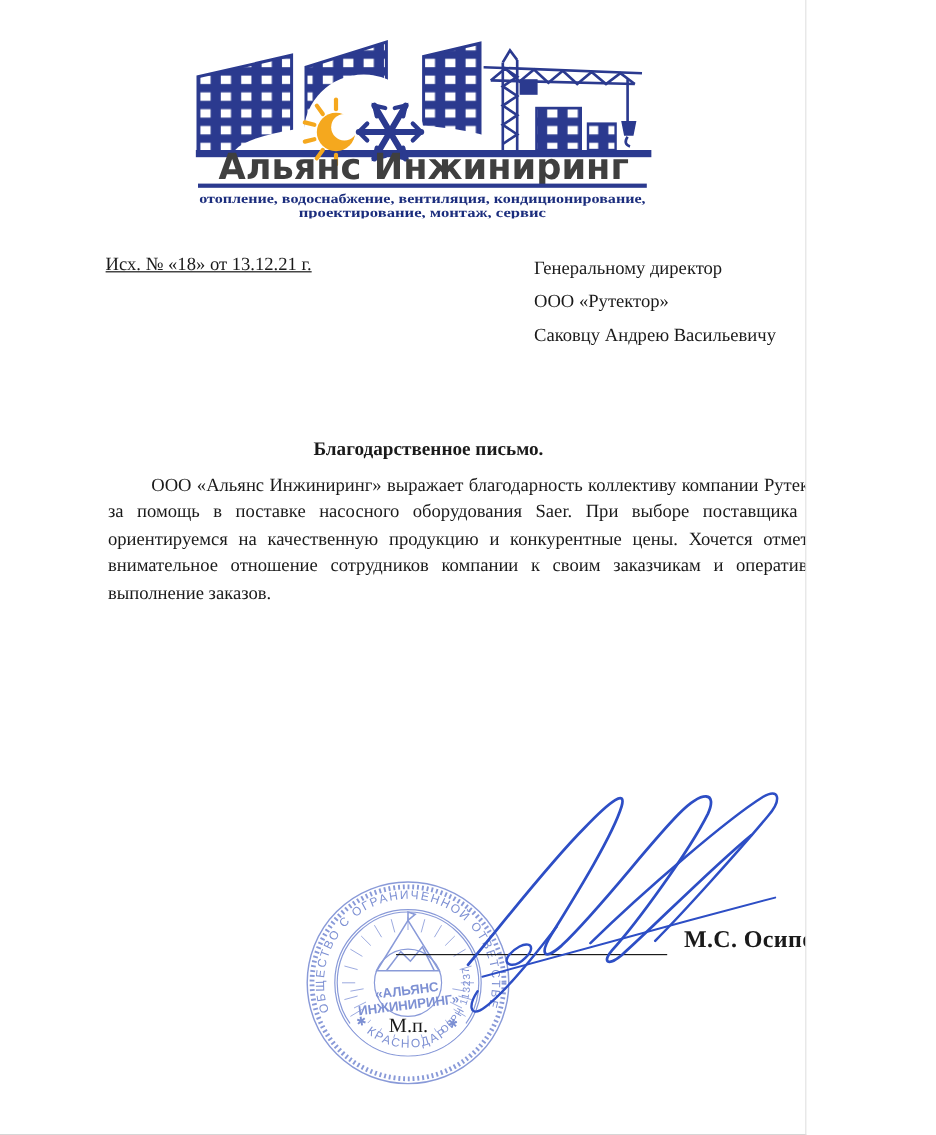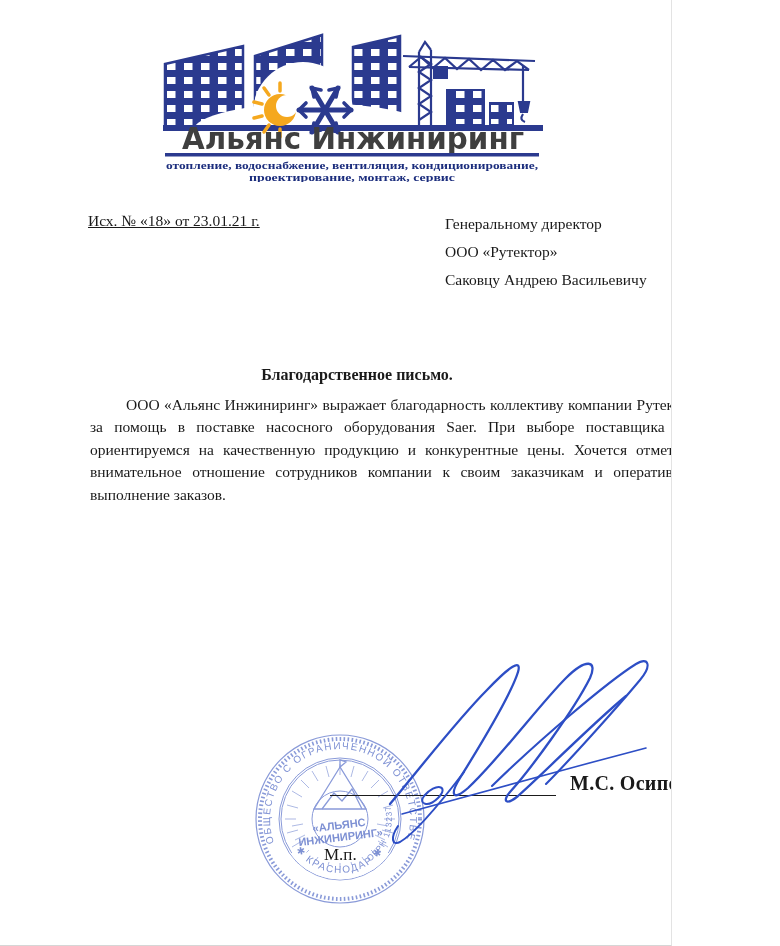--- a/index.html
+++ b/index.html
@@ -106,21 +106,21 @@
       </g>
 
       <text x="190" y="117" text-anchor="middle" font-family="'DejaVu Sans',sans-serif" font-weight="bold" font-size="30" fill="#3f3f3f" textLength="342" lengthAdjust="spacingAndGlyphs">Альянс Инжиниринг</text>
       <rect x="2" y="121" width="374" height="3.5" fill="#2b3a8f"></rect>
 
       <text x="189" y="137" text-anchor="middle" font-family="'Liberation Serif',serif" font-weight="bold" font-size="11.2" fill="#1b2d7d" textLength="372" lengthAdjust="spacingAndGlyphs">отопление, водоснабжение, вентиляция, кондиционирование,</text>
       <text x="189" y="149" text-anchor="middle" font-family="'Liberation Serif',serif" font-weight="bold" font-size="11.2" fill="#1b2d7d" textLength="206" lengthAdjust="spacingAndGlyphs">проектирование, монтаж, сервис</text>
     </svg>
   </div>
 
-  <div class="abs ref-line">Исх. № «18» от 23.01.21 г.</div>
+  <div class="abs ref-line">Исх. № «18» от 13.12.21 г.</div>
 
   <div class="abs recipient">
     <div>Генеральному директор</div>
     <div>ООО «Рутектор»</div>
     <div>Саковцу Андрею Васильевичу</div>
   </div>
 
   <div class="abs title">Благодарственное письмо.</div>
 
   <div class="abs letter-body">

